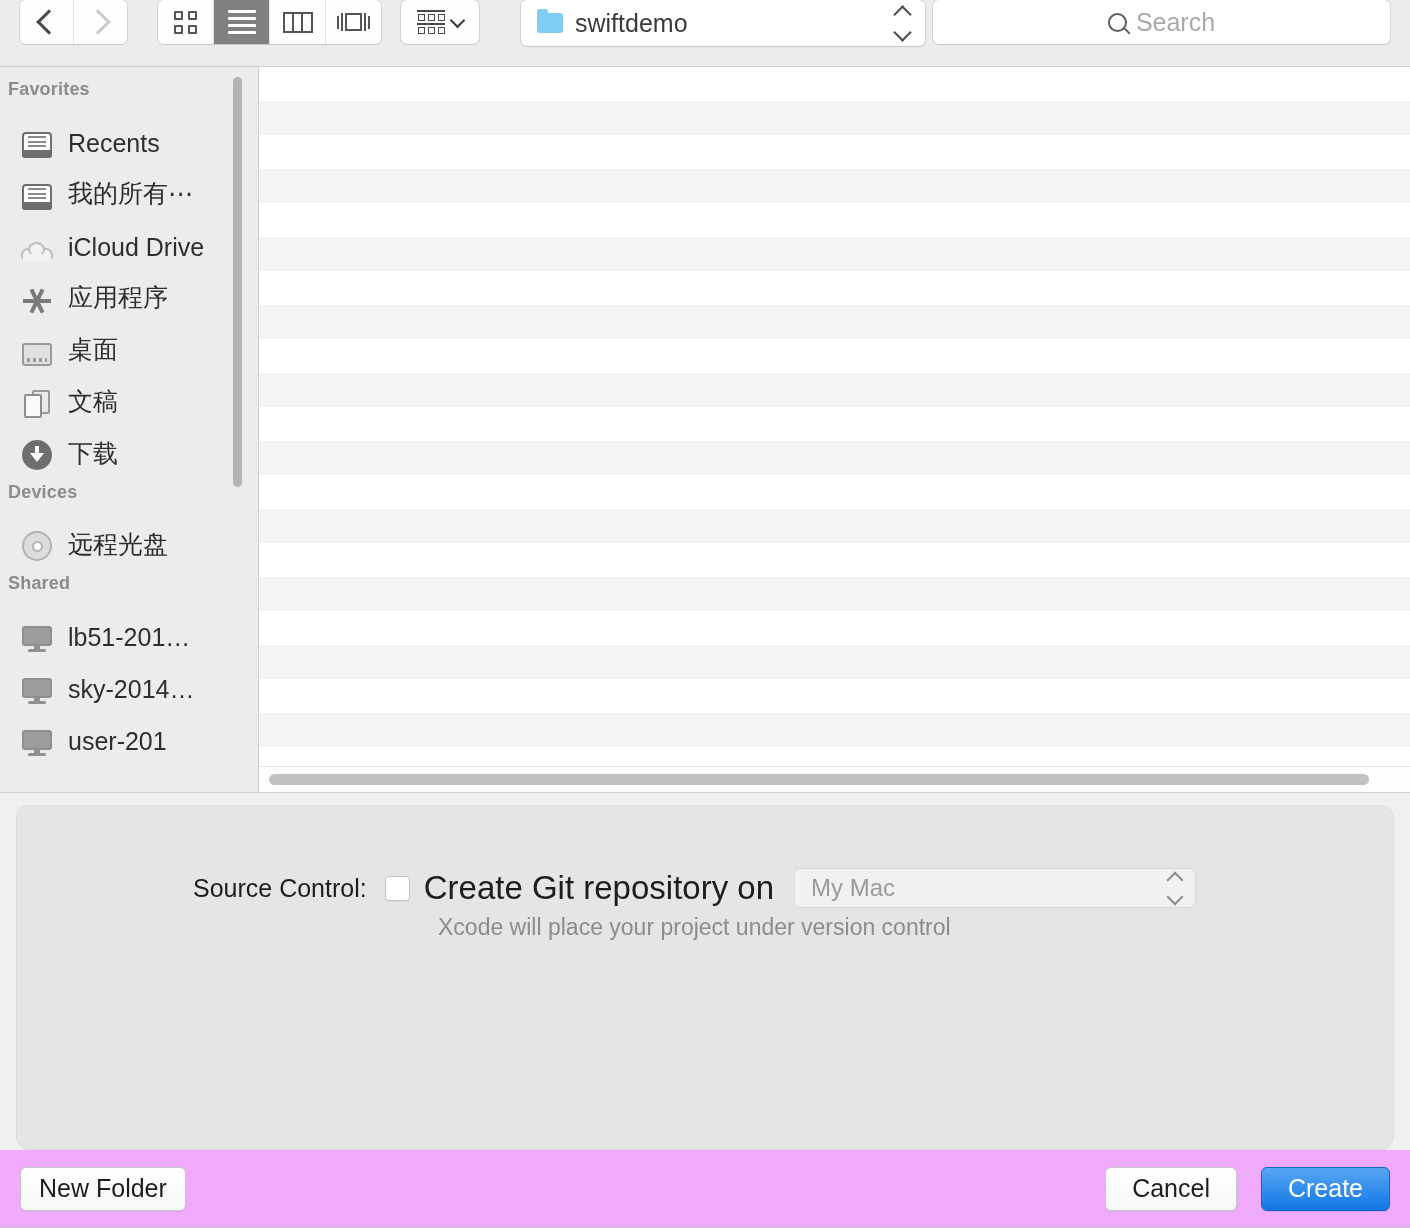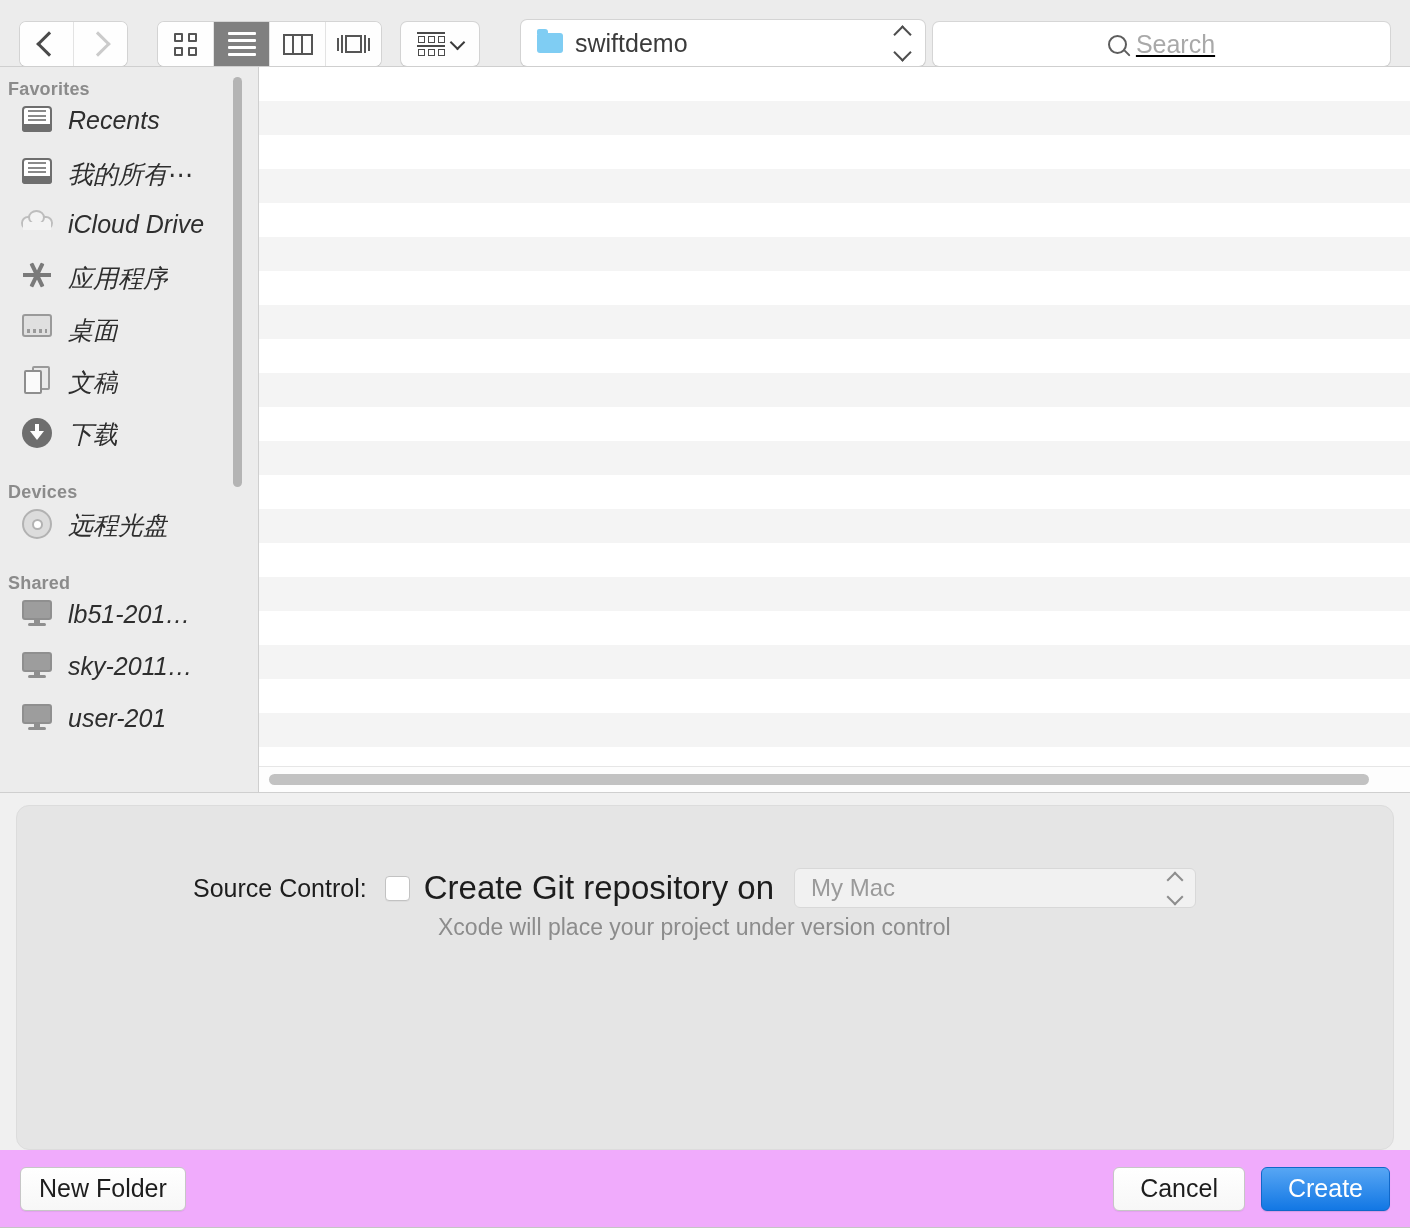--- a/index.html
+++ b/index.html
@@ -23,21 +23,21 @@
     flex-direction: column;
   }
 
   
   .toolbar {
     position: relative;
     height: 66px;
     flex: 0 0 66px;
     background: #ececec;
     display: flex;
-    align-items: flex-end;
+    align-items: flex-start;
     padding: 0 20px;
     box-sizing: border-box;
   }
   .seg-group {
     display: flex;
     border-radius: 6px;
     overflow: hidden;
     box-shadow: 0 0 0 1px rgba(0,0,0,0.10), 0 1px 1px rgba(0,0,0,0.07);
     background: #fff;
   }
@@ -165,21 +165,20 @@
     margin-left: 8px;
     flex: 1;
     height: 44px;
     background: #fff;
     border-radius: 6px;
     box-shadow: 0 0 0 1px rgba(0,0,0,0.09), 0 1px 1px rgba(0,0,0,0.06);
     display: flex;
     align-items: center;
     justify-content: center;
     cursor: text;
-    text-decoration: underline;
   }
   .search-inner { display: flex; align-items: center; gap: 9px; }
   .mag {
     width: 15px; height: 15px;
     border: 2.2px solid #5d5d5d;
     border-radius: 50%;
     position: relative;
   }
   .mag::after {
     content: "";
@@ -212,25 +211,24 @@
   }
   .sb-section {
     font-size: 18px;
     font-weight: bold;
     color: #8b8b8b;
     padding: 12px 8px 6px 8px;
     letter-spacing: 0.2px;
   }
   .sb-item {
     display: flex;
-    align-items: flex-start;
+    align-items: flex-end;
     height: 52px;
     padding-left: 20px;
     cursor: default;
-    font-style: italic;
   }
   .sb-ico {
     width: 34px;
     flex: 0 0 34px;
     display: flex;
     align-items: center;
     justify-content: center;
     margin-right: 14px;
   }
   .sb-label {
@@ -409,21 +407,21 @@
     padding: 0 18px;
   }
   .btn-primary {
     background: linear-gradient(#57a6f4, #1277e4);
     border: 1px solid #1068c9;
     color: #ffffff;
     box-shadow: 0 1px 1px rgba(0,0,0,0.10);
     padding: 0 26px;
   }
   .spacer { flex: 1; }
-  .btn-cancel { margin-right: 16px; padding: 0 26px; }
+  .btn-cancel { margin-right: 24px; padding: 0 26px; }
 </style>
 </head>
 <body>
 
 <div class="dialog">
 
   <div class="toolbar">
 
     <div class="seg-group nav-group">
       <div class="nav-btn">
@@ -616,21 +614,21 @@
       </div>
 
       <div class="sb-item">
         <span class="sb-ico">
           <span class="g-mon">
               <span class="scr"></span>
               <span class="nk"></span>
               <span class="ft"></span>
             </span>
         </span>
-        <span class="sb-label">sky-2011…</span>
+        <span class="sb-label">sky-2014…</span>
       </div>
 
       <div class="sb-item">
         <span class="sb-ico">
           <span class="g-mon">
               <span class="scr"></span>
               <span class="nk"></span>
               <span class="ft"></span>
             </span>
         </span>

